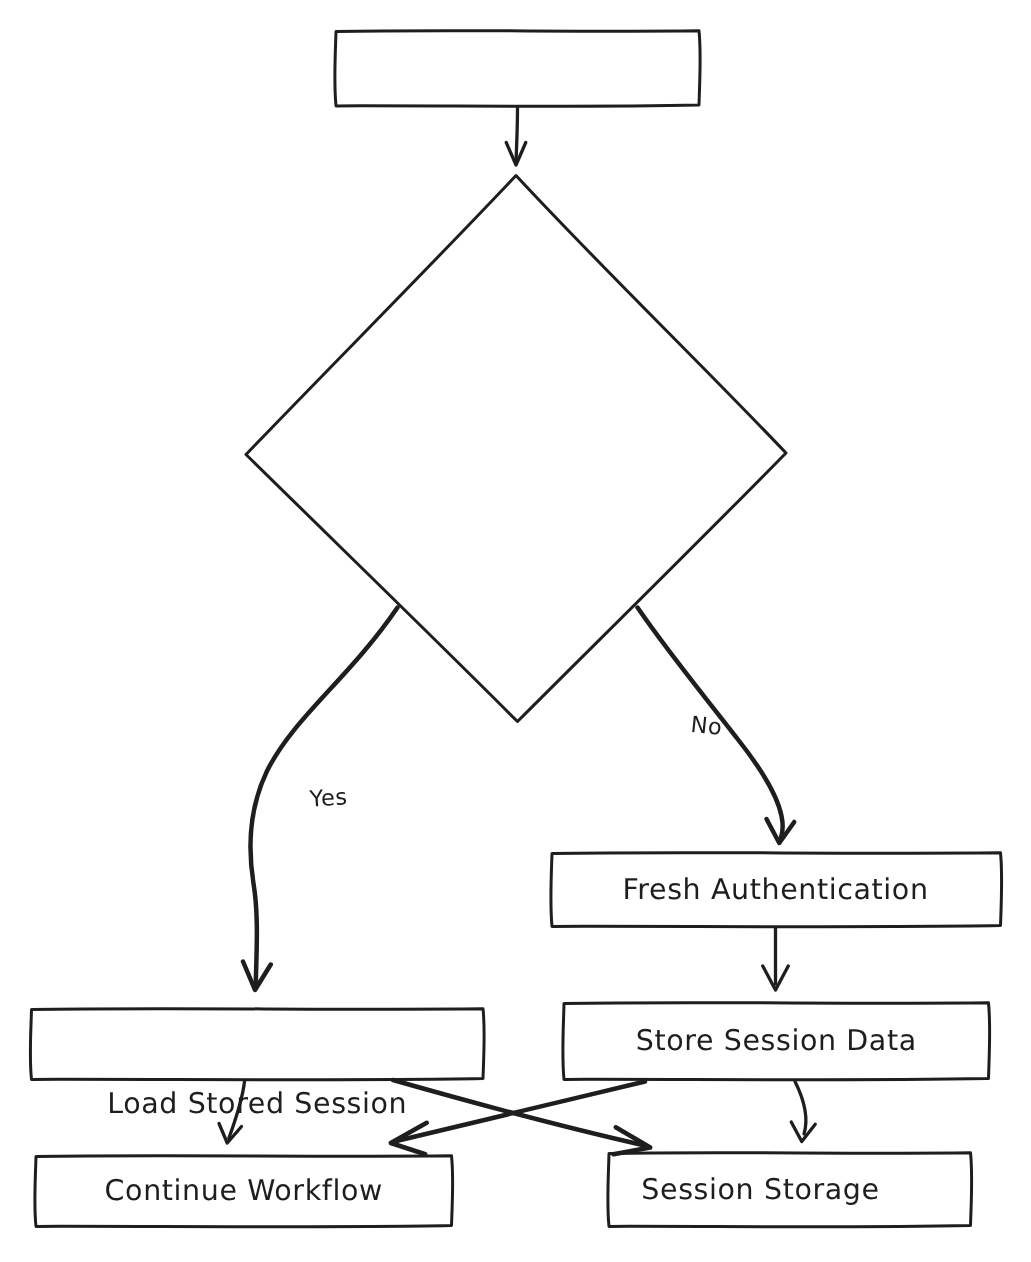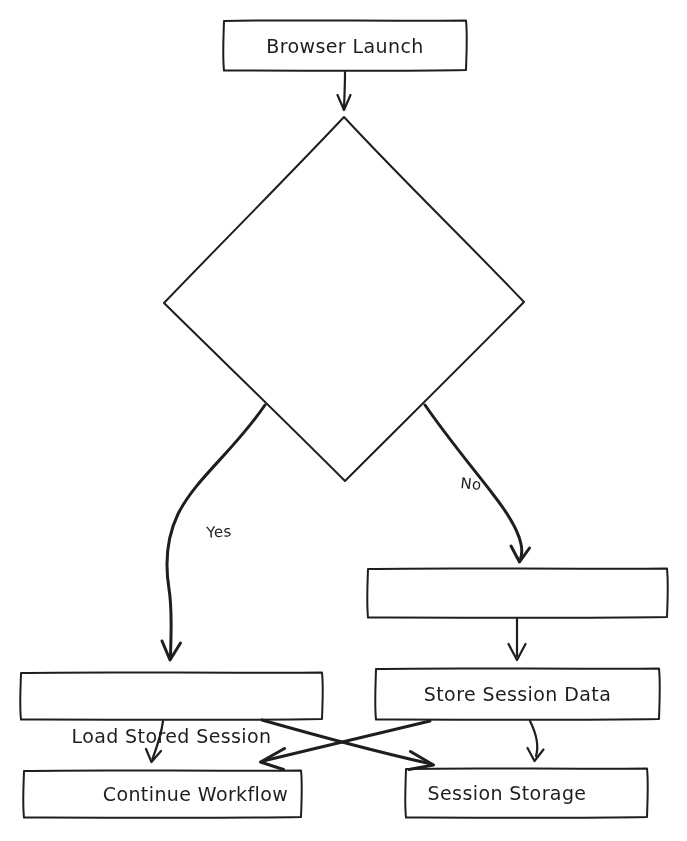--- a/index.html
+++ b/index.html
@@ -92,29 +92,29 @@
       <path d="M 262 720 C 320 736.5, 378 752, 429 763.5"></path>
       <path d="M 410.5 751.5 L 433.5 765 L 409 769.5"></path>
     </g>
 
     <g stroke-width="3">
       <path d="M 430 721 C 374 734.5, 316 748, 265 760.5"></path>
       <path d="M 284.5 748.5 L 260.5 762 L 283.5 769.5"></path>
     </g>
   </svg>
 
-  <div class="node-label" style="left:223px; top:20px; width:244px; height:51px;">Browser Launch</div>
 
 
+  <div class="node-label" style="left:367px; top:568px; width:300px; height:50px;">Fresh Authentication</div>
 
   <div class="node-label" style="left:20px; top:672px; width:303px; height:48px;margin-top:40px;">Load Stored Session</div>
 
   <div class="node-label" style="left:375px; top:668px; width:285px; height:52px;">Store Session Data</div>
 
-  <div class="node-label" style="left:23px; top:770px; width:279px; height:48px;padding-left:33px;">Continue Workflow</div>
+  <div class="node-label" style="left:23px; top:770px; width:279px; height:48px;">Continue Workflow</div>
 
   <div class="node-label" style="left:405px; top:768px; width:204px; height:50px;">Session Storage</div>
 
   <div class="edge-label" style="left:195px; top:519px; width:48px; height:26px; transform:rotate(-4deg);">Yes</div>
 
   <div class="edge-label" style="left:450px; top:471px; width:42px; height:26px; transform:rotate(6deg);">No</div>
 
 </div>
 
 </body></html>

